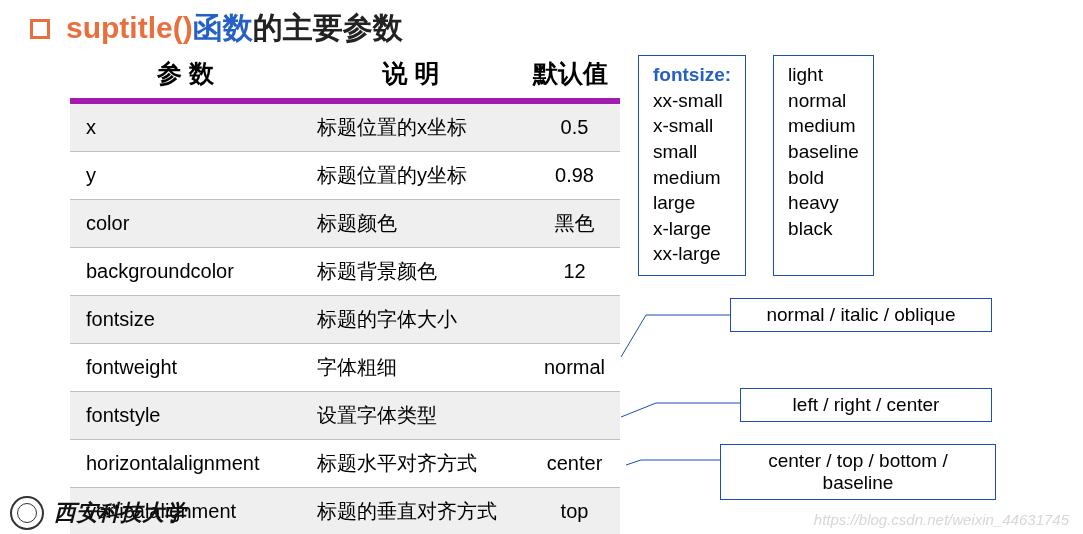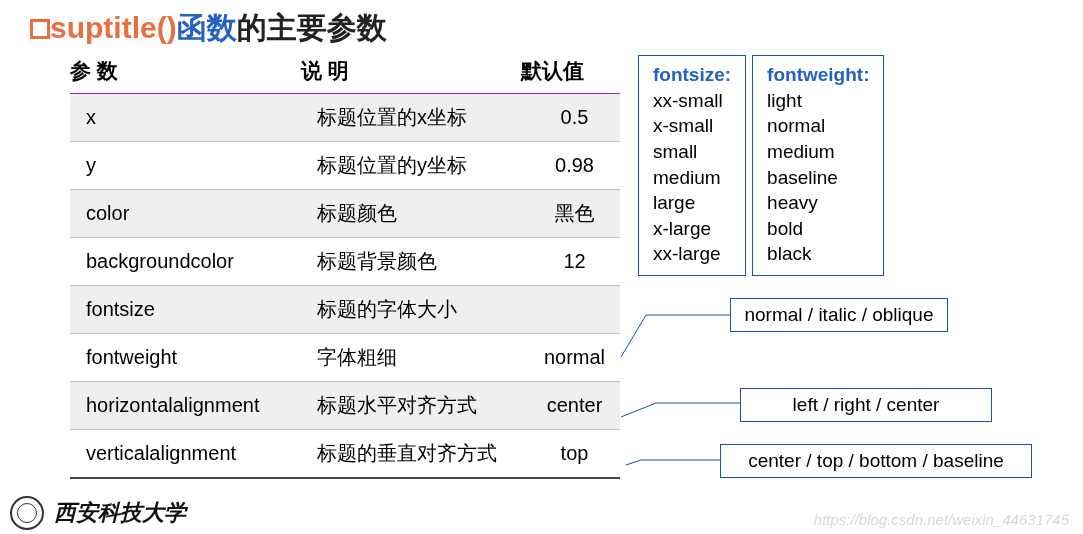--- a/index.html
+++ b/index.html
@@ -3,51 +3,51 @@
 <meta charset="utf-8">
 <style>
   * { box-sizing: border-box; margin: 0; padding: 0; }
   body {
     width: 1083px; height: 534px;
     background: #fff;
     font-family: "Microsoft YaHei", Arial, sans-serif;
     position: relative; overflow: hidden;
   }
   .title-row {
-    display: flex; align-items: center; gap: 0;
+    display: flex; align-items: center; gap: 16px;
     padding: 8px 0 0 30px;
   }
   .bullet {
     width: 20px; height: 20px; border: 3px solid #e8703f;
     display: inline-block;
   }
   .title { font-size: 30px; font-weight: 700; }
   .t-orange { color: #e8703f; }
   .t-blue { color: #2561c4; }
   .t-black { color: #222; }
 
   .layout {
     display: flex; align-items: flex-start;
     padding-left: 70px; padding-top: 4px; gap: 18px;
   }
   table { border-collapse: collapse; width: 550px; }
   th {
-    font-size: 21px; font-weight: 700; text-align: left;
-    padding: 4px 0 8px 0; border-bottom: 1px solid #a21caf;
+    font-size: 25px; font-weight: 700; text-align: center;
+    padding: 4px 0 8px 0; border-bottom: 6px solid #a21caf;
   }
   td {
     font-size: 20px; padding: 10px 8px 10px 16px;
     border-bottom: 1px solid #bfbfbf; vertical-align: middle;
   }
   td.def { text-align: center; margin-top: 34px; }
   tr:nth-child(odd) td { background: #efefef; }
   tr:nth-child(even) td { background: #fff; }
   tr:last-child td { border-bottom: 2px solid #444; }
 
-  .side-boxes { display: flex; gap: 6px; padding-top: 2px; }
+  .side-boxes { display: flex; gap: 27px; padding-top: 2px; }
   .box {
     border: 1px solid #1a4fb3; padding: 6px 14px 8px 14px;
     font-size: 19px; line-height: 1.35;
   }
   .box .bh { color: #2561c4; font-weight: 700; }
 
   .callout {
     position: absolute; border: 1px solid #1a4fb3; background: #fff;
     font-size: 19px; text-align: center; padding: 5px 10px;
   }
@@ -119,20 +119,25 @@
           <td>fontsize</td>
           <td>标题的字体大小</td>
           <td class="def"></td>
         </tr>
       <tr>
           <td>fontweight</td>
           <td>字体粗细</td>
           <td class="def">normal</td>
         </tr>
       <tr>
+          <td>fontstyle</td>
+          <td>设置字体类型</td>
+          <td class="def"></td>
+        </tr>
+      <tr>
           <td>horizontalalignment</td>
           <td>标题水平对齐方式</td>
           <td class="def">center</td>
         </tr>
       <tr>
           <td>verticalalignment</td>
           <td>标题的垂直对齐方式</td>
           <td class="def">top</td>
         </tr>
     </tbody>
@@ -143,47 +148,46 @@
       <div class="bh">fontsize:</div>
       <div>xx-small</div>
       <div>x-small</div>
       <div>small</div>
       <div>medium</div>
       <div>large</div>
       <div>x-large</div>
       <div>xx-large</div>
     </div>
     <div class="box">
-      <div class="bh">fontweight:</div>
       <div>light</div>
       <div>normal</div>
       <div>medium</div>
       <div>baseline</div>
+      <div>bold</div>
       <div>heavy</div>
-      <div>bold</div>
       <div>black</div>
     </div>
   </div>
 </div>
 
-<div class="callout" style="left:730px; top:298px; width:218px;">
+<div class="callout" style="left:730px; top:298px; width:262px;">
   <svg style="left:-110px; top:8px;" width="110" height="60">
     <polyline points="110,8 25,8 0,50" fill="none" stroke="#1a4fb3" stroke-width="1"></polyline>
   </svg>
   <span>normal / italic / oblique</span>
 </div>
 
 <div class="callout" style="left:740px; top:388px; width:252px;text-align:center;">
   <svg style="left:-120px; top:4px;" width="120" height="28">
     <polyline points="120,10 35,10 0,24" fill="none" stroke="#1a4fb3" stroke-width="1"></polyline>
   </svg>
   <span>left / right / center</span>
 </div>
 
-<div class="callout" style="left:720px; top:444px; width:312px;">
+<div class="callout" style="left:720px; top:444px; width:276px;">
   <svg style="left:-95px; top:8px;" width="95" height="14">
     <polyline points="95,7 15,7 0,12" fill="none" stroke="#1a4fb3" stroke-width="1"></polyline>
   </svg>
   <span>center / top / bottom / baseline</span>
 </div>
 
 <div class="footer">
   <span class="seal"></span>
   <span class="uni">西安科技大学</span>
 </div>

